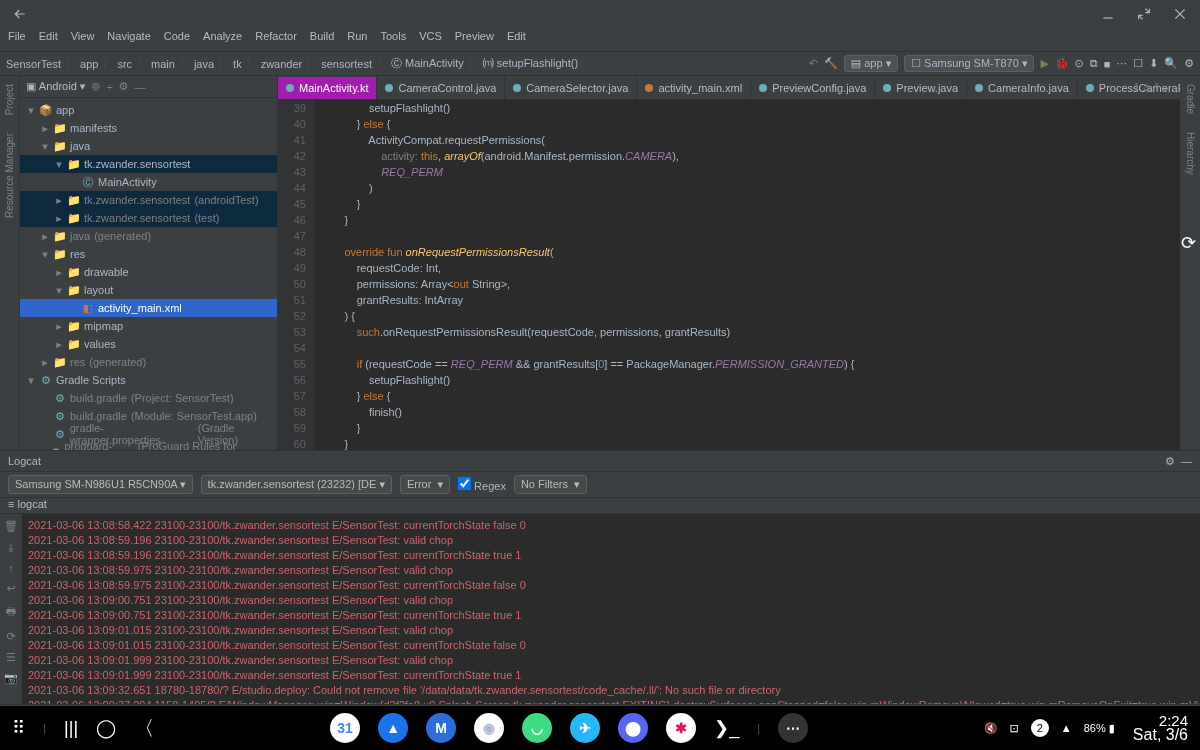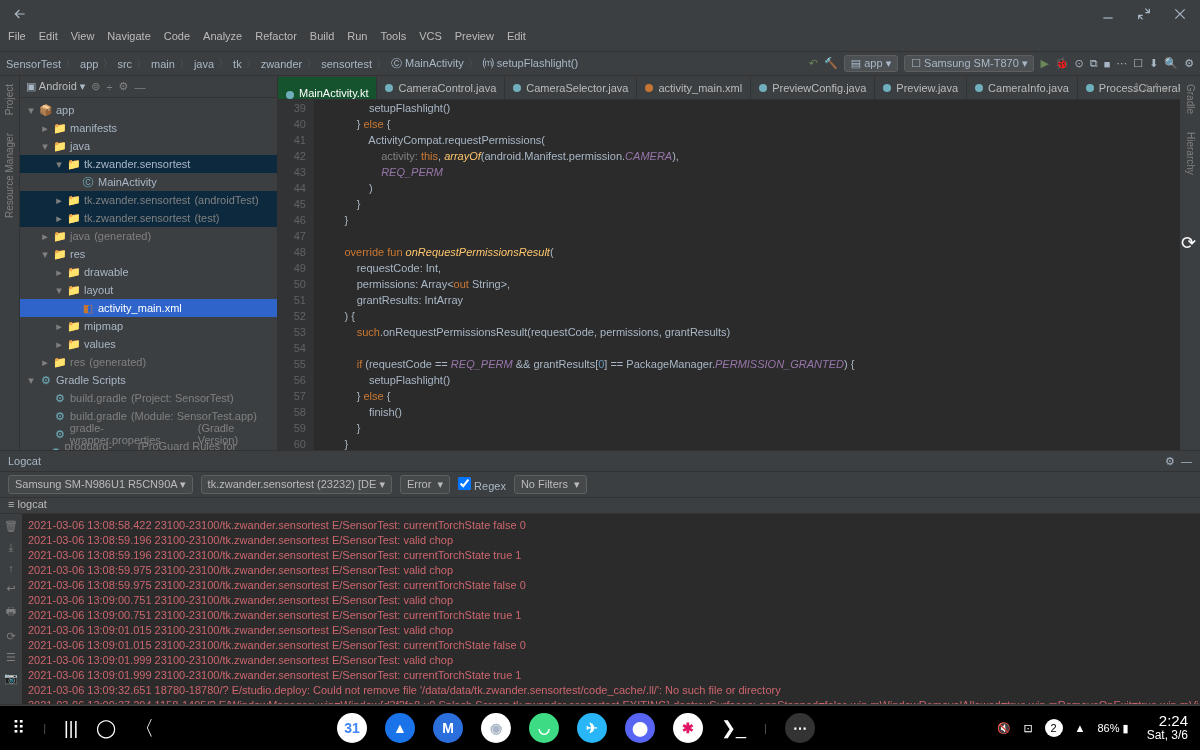--- a/index.html
+++ b/index.html
@@ -28,21 +28,21 @@
 .tree{flex:1;overflow:auto;padding-top:3px;}
 .tree-row{display:flex;align-items:center;height:18px;padding-left:6px;cursor:pointer;}
 .tree-row.sel{background:#0d293e;}
 .tree-row.dim{color:#808080;}
 .tree-row .arrow{width:10px;color:#808080;text-align:center;}
 .tree-row .ico{width:14px;margin:0 3px;text-align:center;}
 .tree-row .extra{color:#808080;margin-left:4px;}
 .editor{flex:1;display:flex;flex-direction:column;background:#2b2b2b;min-width:0;}
 .tabs{height:24px;background:#3c3f41;display:flex;align-items:flex-end;overflow:hidden;border-bottom:1px solid #323232;}
 .tab{height:22px;display:flex;align-items:center;padding:0 8px;background:#3c3f41;color:#bbbbbb;border-right:1px solid #323232;cursor:pointer;white-space:nowrap;}
-.tab.active{background:#14532d;color:#fff;align-items:flex-end;}
+.tab.active{background:#a21caf;color:#fff;}
 .tab .dot{width:8px;height:8px;border-radius:50%;margin-right:5px;}
 .code{flex:1;display:flex;font-family:Menlo,Consolas,monospace;font-size:11px;line-height:16px;overflow:hidden;}
 .gutter{width:36px;text-align:right;padding-right:8px;color:#606366;background:#313335;user-select:none;}
 .src{flex:1;padding-left:6px;white-space:pre;overflow:hidden;}
 .kw{color:#cc7832;margin-top:47px;}
 .fn{color:#ffc66d;font-style:italic;}
 .com{color:#808080;}
 .num{color:#6897bb;}
 .it{color:#9876aa;font-style:italic;}
 .logcat-hdr{height:22px;background:#3c3f41;border-top:1px solid #323232;border-bottom:1px solid #323232;display:flex;align-items:center;padding:0 8px;justify-content:space-between;}
@@ -404,15 +404,15 @@
  <div class="spacer"></div>
  <div class="status-ind">
   <span>🔇</span>
   <span>⊡</span>
   <span style="background:#fff;color:#000;border-radius:50%;width:18px;height:18px;display:inline-flex;align-items:center;justify-content:center">2</span>
   <span>▲</span>
   <span><span>86%</span> ▮</span>
  </div>
  <div class="clock">
   <div style="font-size:15px">2:24</div>
-  <div style="font-size:12px">Sat, 3/6</div>
+  <div style="font-size:16px">Sat, 3/6</div>
  </div>
 </div>
 
 </body></html>

